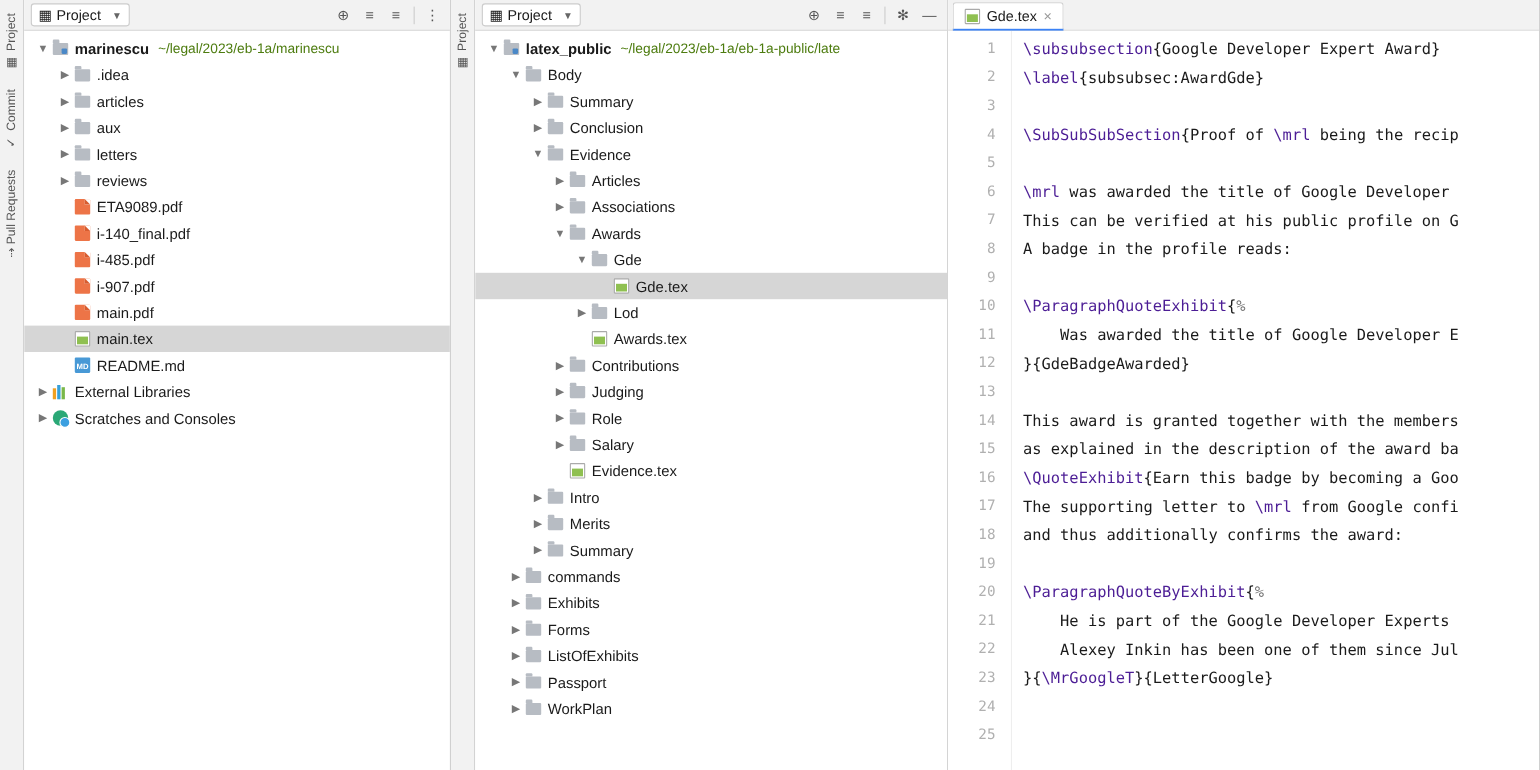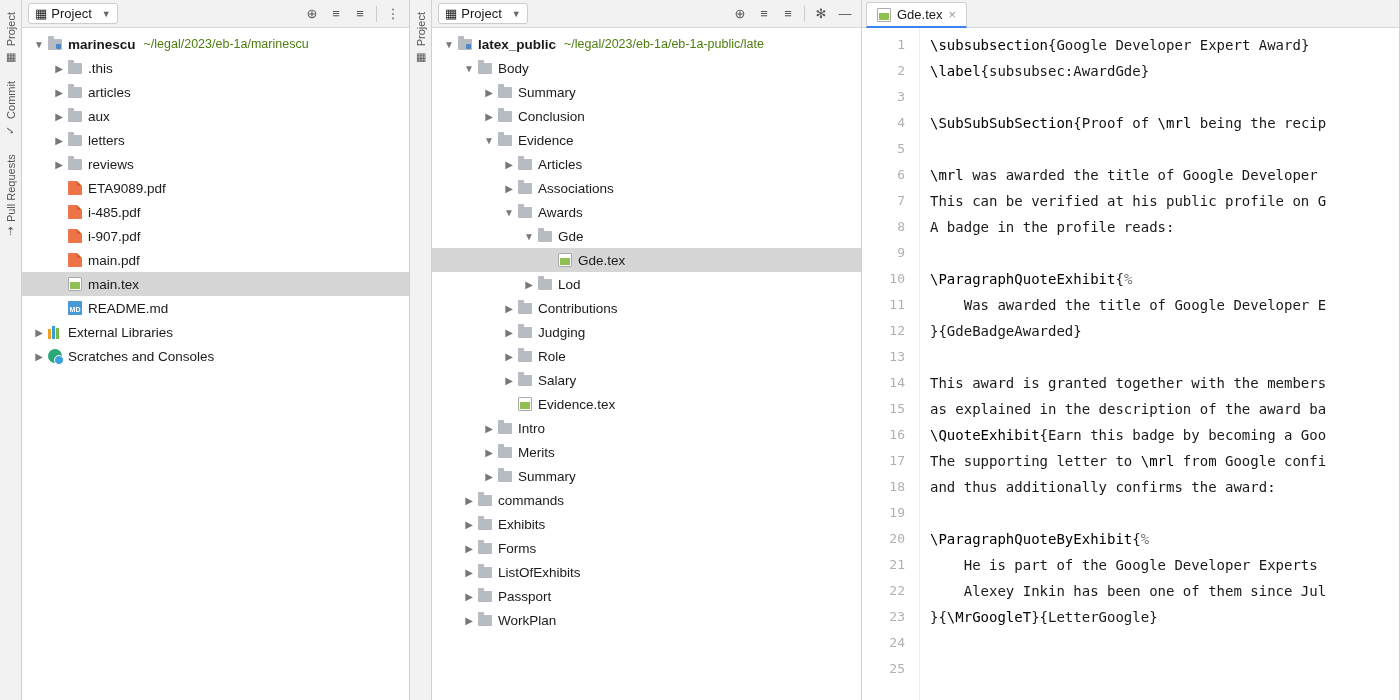--- a/index.html
+++ b/index.html
@@ -147,21 +147,21 @@
     font-size:13px; text-align:right;
     padding:4px 14px 0 0;
   }
   .gutter div{ height:26px; line-height:26px; }
   .code {
     flex:1; padding:4px 0 0 10px;
     font-family: "SF Mono", Menlo, Consolas, monospace;
     font-size:14px; line-height:26px; white-space:pre; overflow:hidden;
     color:#1a1a1a;
   }
-  .code .cmd { color:#000000; }
+  .code .cmd { color:#4c1d95; }
   .code .comment{ color:#777; }
   
   .folder-svg {
     width:14px; height:11px; background:#b7bcc3; border-radius:1px; position:relative;
   }
   .folder-svg::before{
     content:""; position:absolute; top:-3px; left:0; width:6px; height:3px;
     background:#b7bcc3; border-radius:1px 1px 0 0;
   }
   .module-svg {
@@ -215,21 +215,21 @@
         </span>
     <span class="label bold">marinescu</span>
     <span class="path">~/legal/2023/eb-1a/marinescu</span>
   </div>
       <div class="tree-row">
     <span class="ind" style="width:30px"></span>
     <span class="arrow">▶</span>
     <span class="icon">
           <span class="folder-svg"></span>
         </span>
-    <span class="label">.this</span>
+    <span class="label">.idea</span>
 
   </div>
       <div class="tree-row">
     <span class="ind" style="width:30px"></span>
     <span class="arrow">▶</span>
     <span class="icon">
           <span class="folder-svg"></span>
         </span>
     <span class="label">articles</span>
 
@@ -261,20 +261,29 @@
     <span class="label">reviews</span>
 
   </div>
       <div class="tree-row">
     <span class="ind" style="width:30px"></span>
     <span class="arrow"></span>
     <span class="icon">
           <span class="ico-pdf"></span>
         </span>
     <span class="label">ETA9089.pdf</span>
+
+  </div>
+      <div class="tree-row">
+    <span class="ind" style="width:30px"></span>
+    <span class="arrow"></span>
+    <span class="icon">
+          <span class="ico-pdf"></span>
+        </span>
+    <span class="label">i-140_final.pdf</span>
 
   </div>
       <div class="tree-row">
     <span class="ind" style="width:30px"></span>
     <span class="arrow"></span>
     <span class="icon">
           <span class="ico-pdf"></span>
         </span>
     <span class="label">i-485.pdf</span>
 
@@ -451,20 +460,29 @@
     <span class="label">Gde.tex</span>
 
   </div>
       <div class="tree-row">
     <span class="ind" style="width:90px"></span>
     <span class="arrow">▶</span>
     <span class="icon">
           <span class="folder-svg"></span>
         </span>
     <span class="label">Lod</span>
+
+  </div>
+      <div class="tree-row">
+    <span class="ind" style="width:90px"></span>
+    <span class="arrow"></span>
+    <span class="icon">
+          <span class="ico-tex"></span>
+        </span>
+    <span class="label">Awards.tex</span>
 
   </div>
       <div class="tree-row">
     <span class="ind" style="width:70px"></span>
     <span class="arrow">▶</span>
     <span class="icon">
           <span class="folder-svg"></span>
         </span>
     <span class="label">Contributions</span>
 

